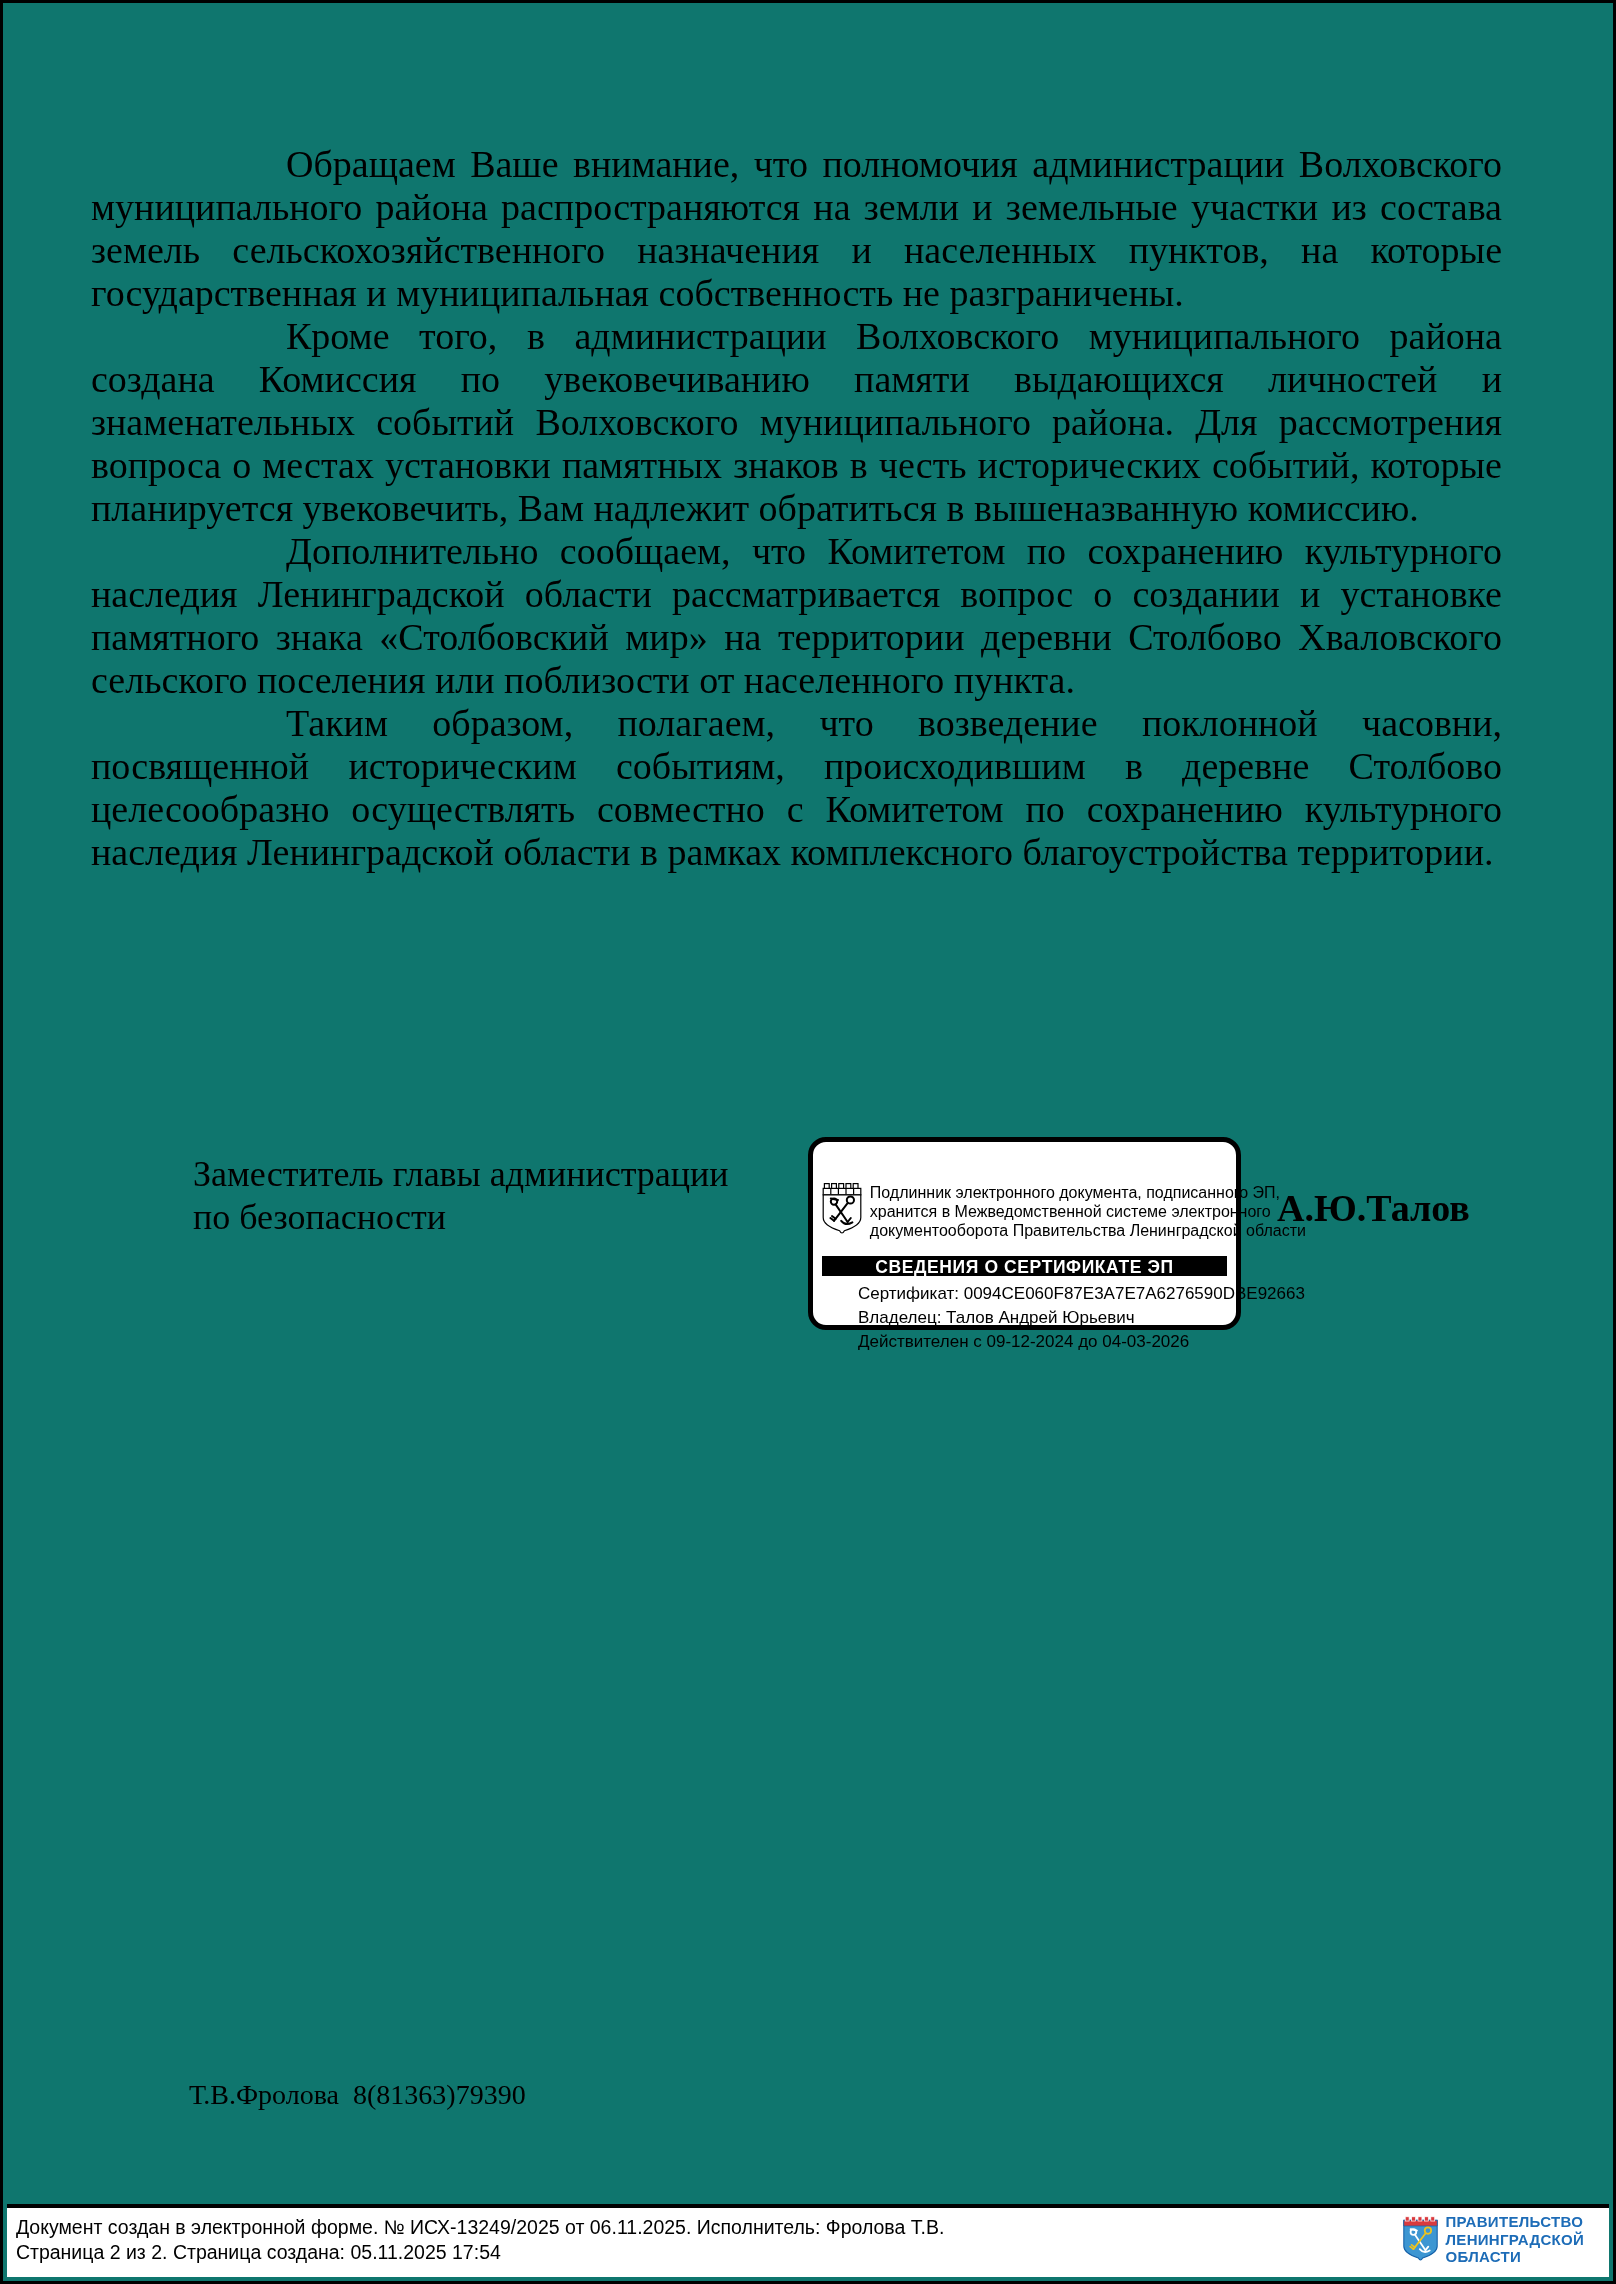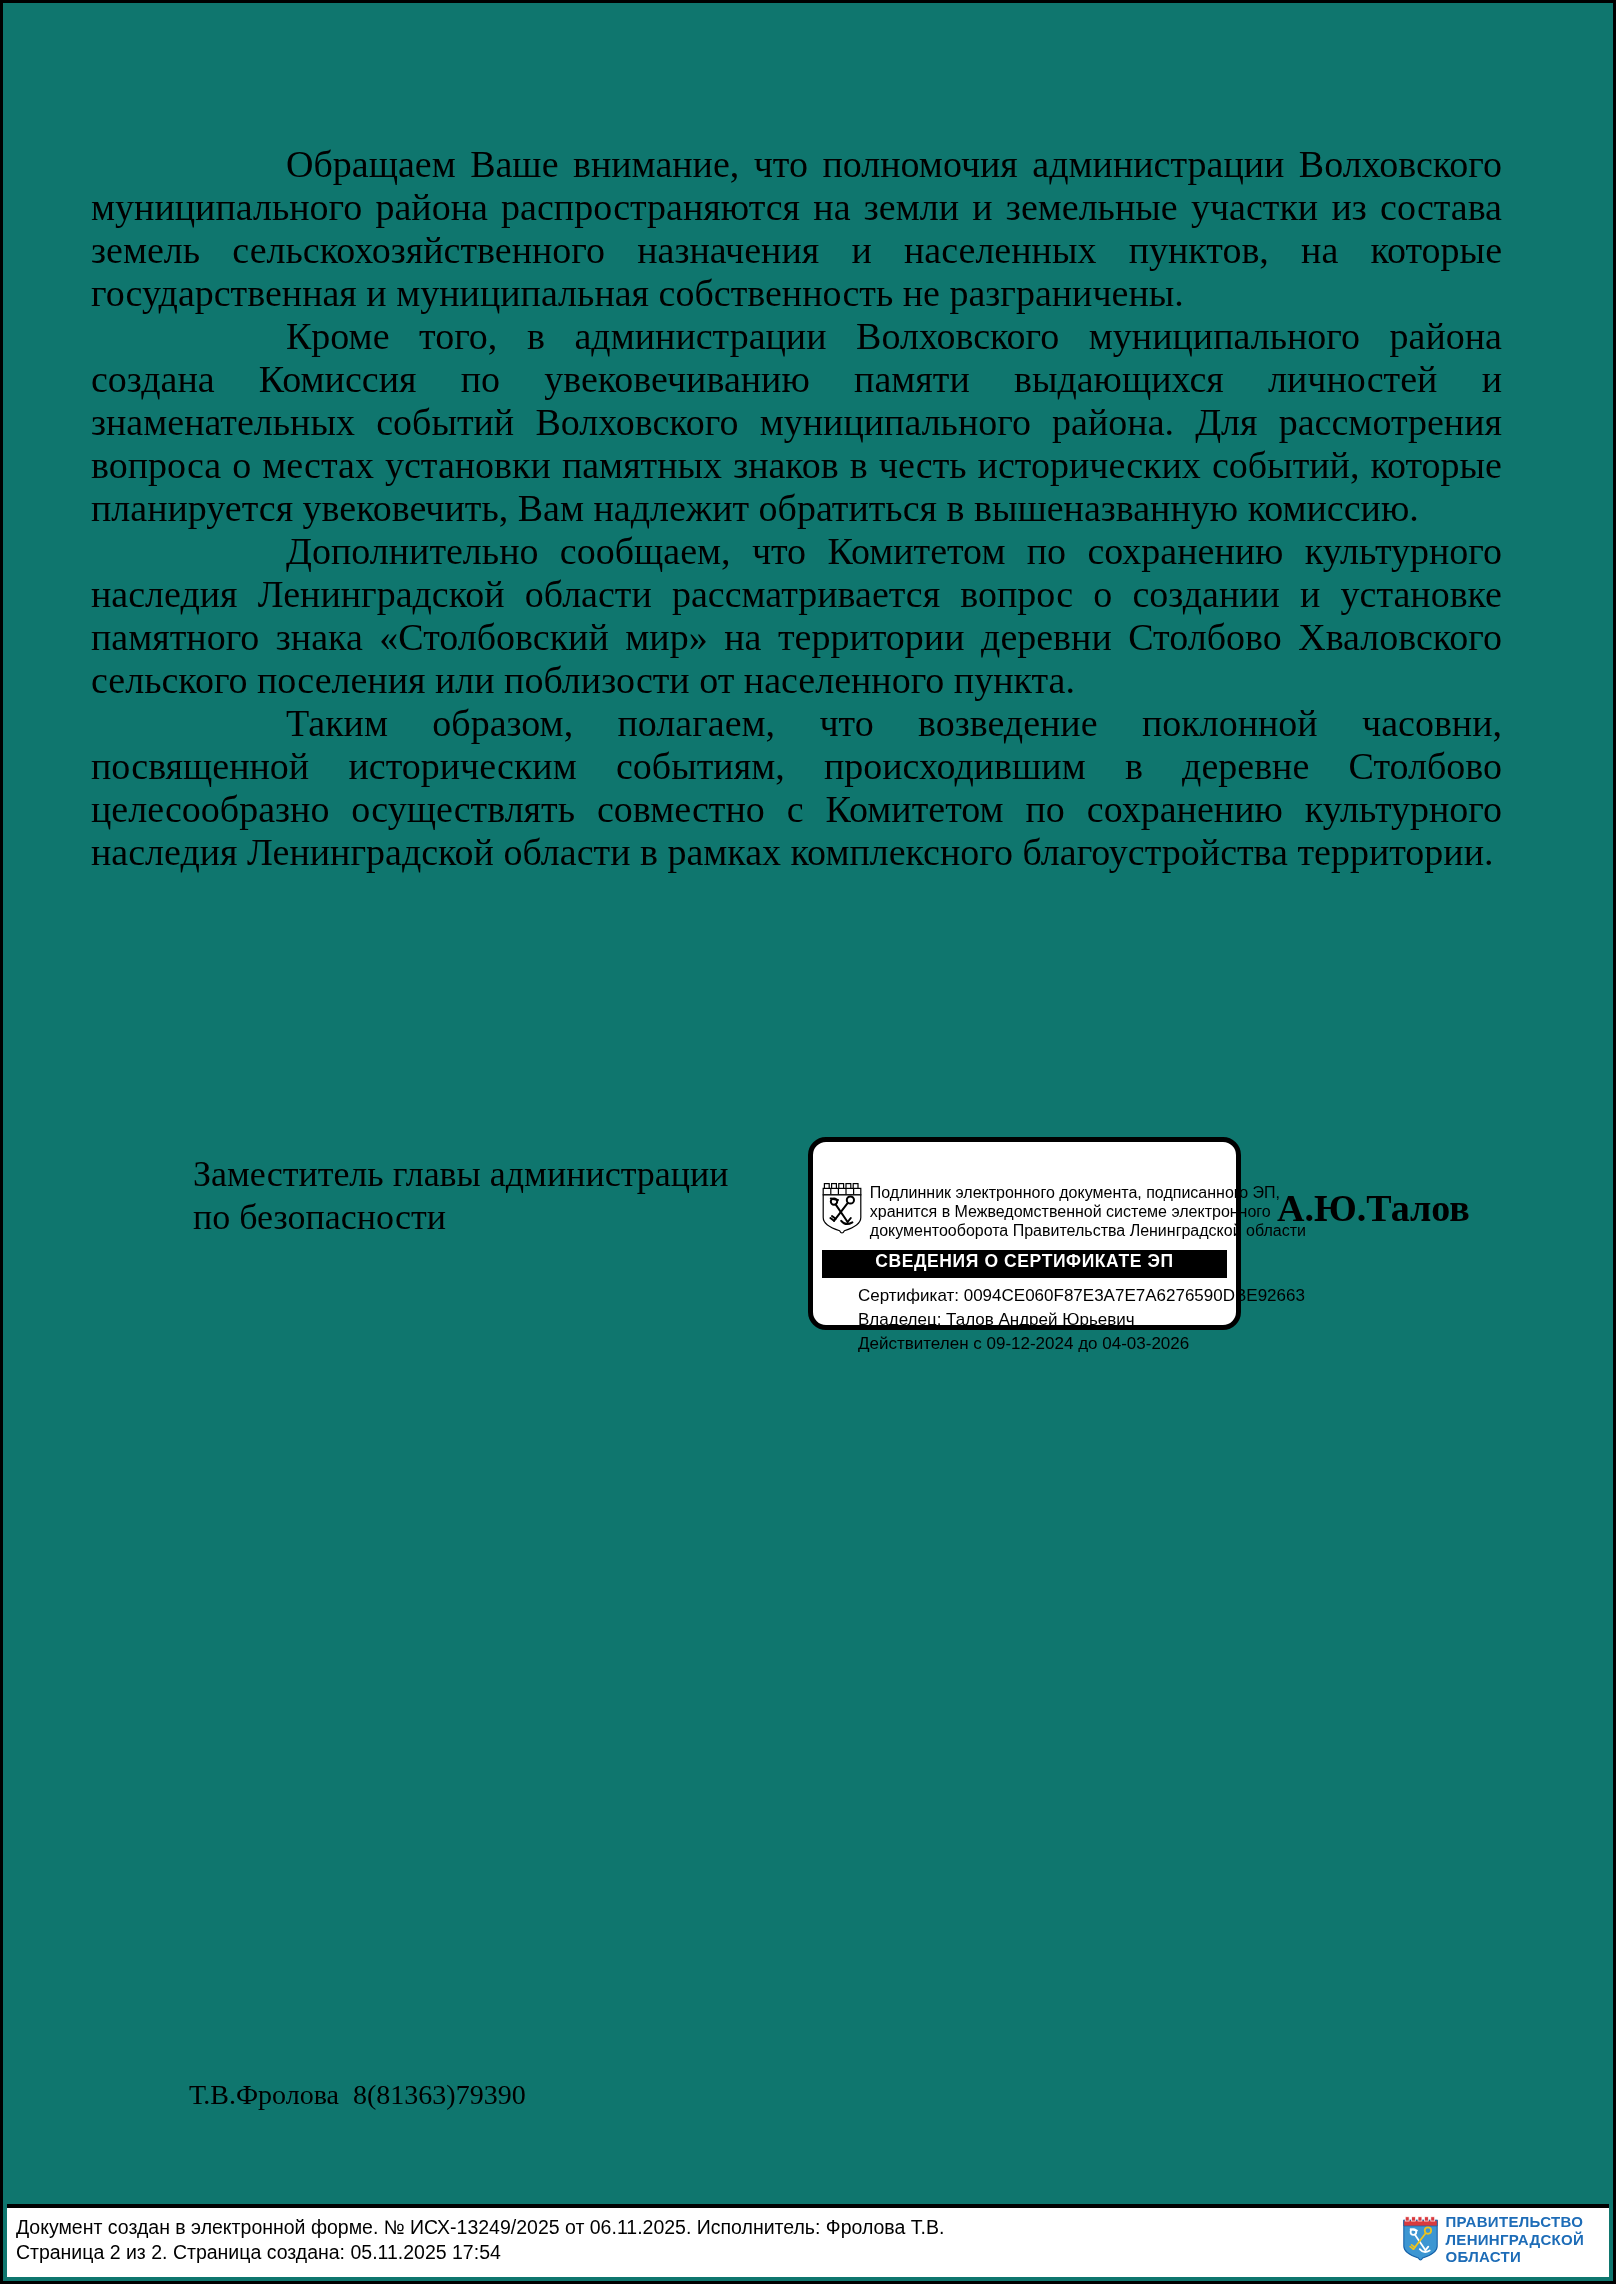--- a/index.html
+++ b/index.html
@@ -56,28 +56,28 @@
   }
   .stamp-head{display:flex; gap:7.8px; align-items:flex-start;margin-top:32px;}
   .stamp-arms{flex:0 0 auto;}
   .stamp-head-text{
     font-size:16px;
     line-height:19px;
     padding-top:1.3px;
     white-space:nowrap;
   }
   .stamp-bar{
-    margin-top:10px;
+    margin-top:16px;
     background:#000;
     color:#fff;
     font-size:17.5px;
     font-weight:bold;
     text-align:center;
     line-height:23.4px;
-    height:28px;
+    height:20px;
     letter-spacing:0.6px;
   }
   .stamp-info{margin-top:5.8px; font-size:17px; line-height:24px;margin-left:36px;}
   .stamp-info div{white-space:nowrap;}
   
   .contact{
     position:absolute;
     left:186px; top:2076px;
     font-size:28px;
     white-space:pre;

